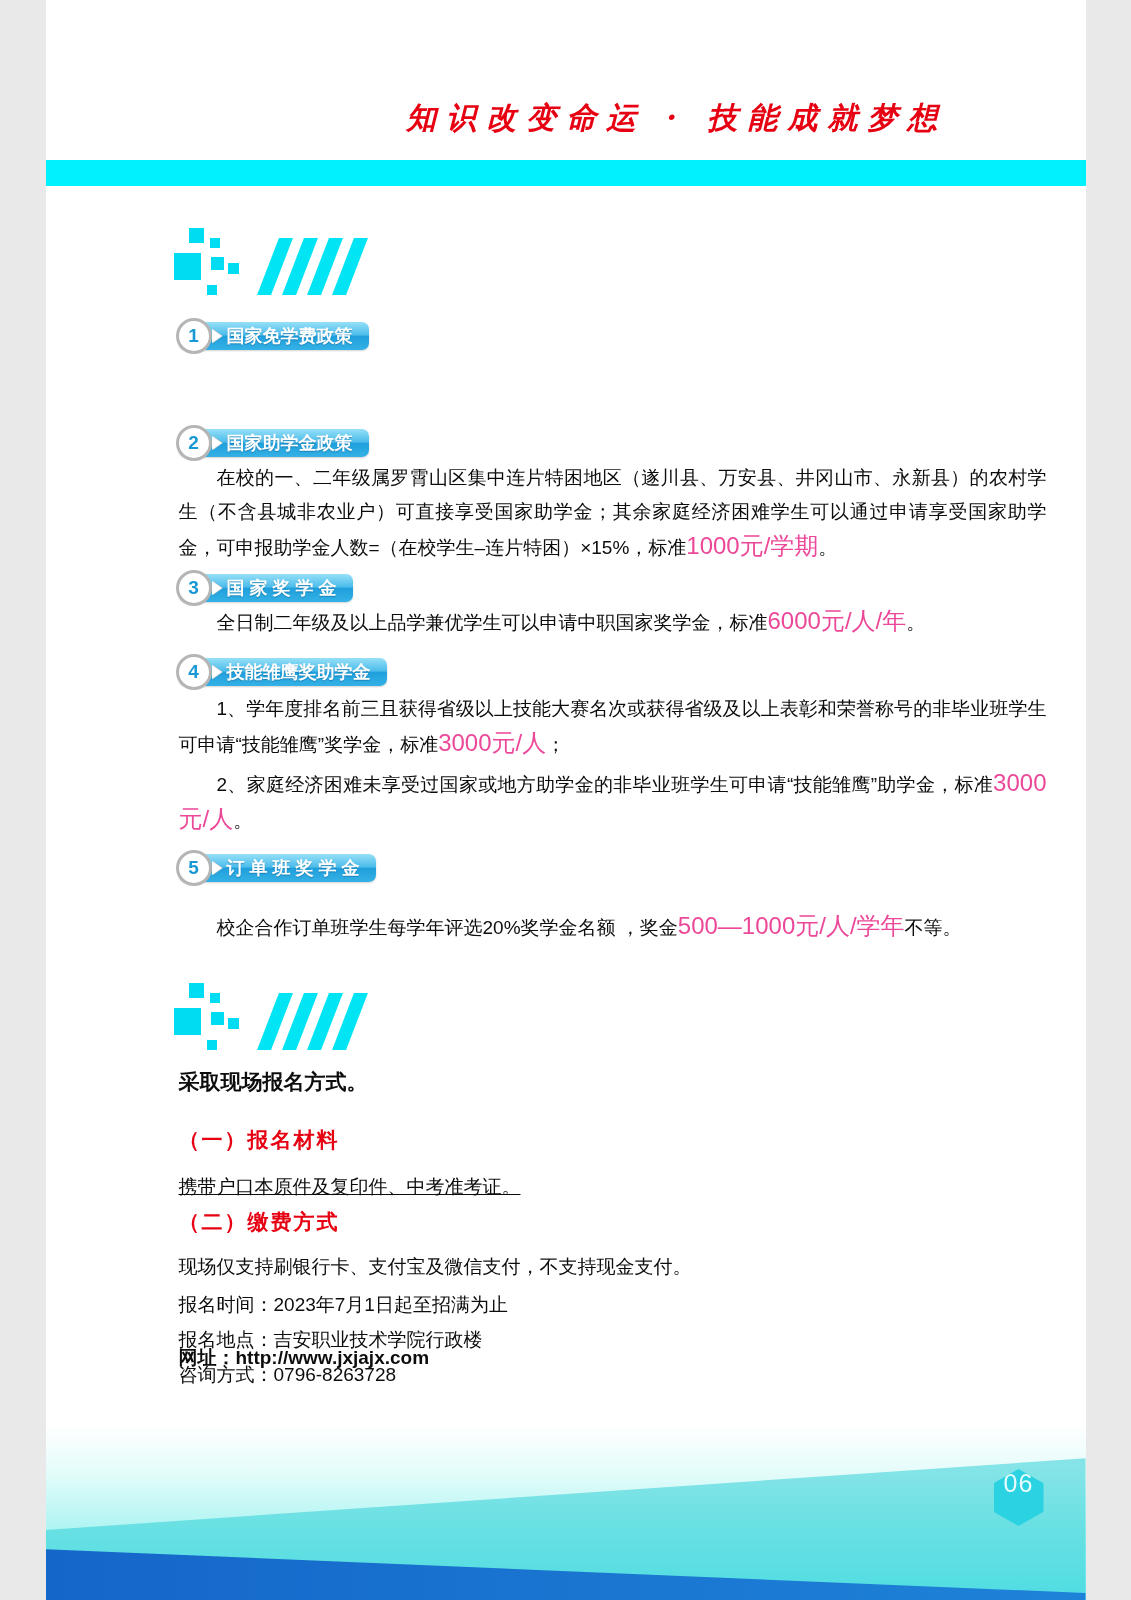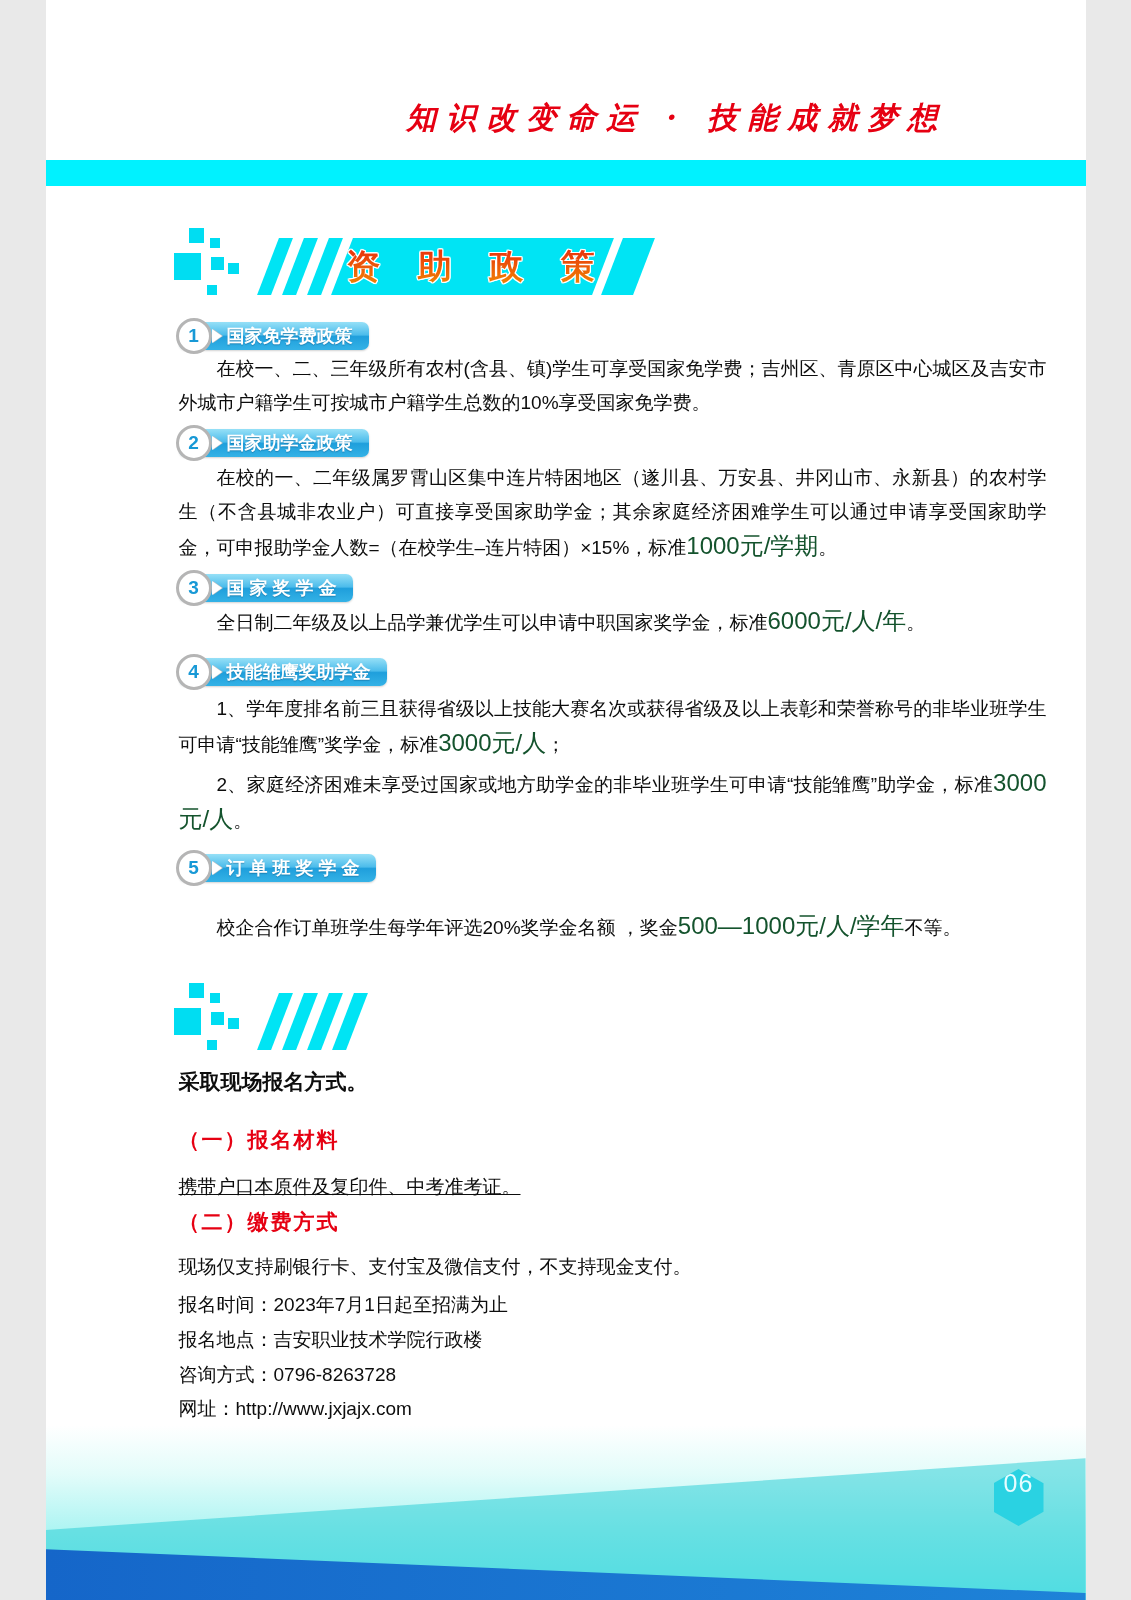--- a/index.html
+++ b/index.html
@@ -58,21 +58,21 @@
     position:absolute;left:33px;top:7px;width:0;height:0;
     border-top:7px solid transparent;border-bottom:7px solid transparent;border-left:10px solid #ffffff;
     filter:drop-shadow(1px 0 0 #bdbdbd);
   }
 
   
   .para{
     position:absolute;left:133px;width:868px;margin:0;
     font-size:19px;line-height:34px;text-align:justify;text-indent:2em;color:#0d0d0d;
   }
-  .hl{color:#14532d;font-size:24px;}
+  .hl{color:#ec4899;font-size:24px;}
 
   .intro{position:absolute;left:133px;font-size:21px;font-weight:bold;color:#0d0d0d;}
   .sub-label{position:absolute;left:133px;font-size:21px;font-weight:bold;color:#e60012;letter-spacing:2px;}
   .sub-text{position:absolute;left:133px;font-size:19px;color:#0d0d0d;}
   .info-line{position:absolute;left:133px;font-size:19px;color:#0d0d0d;}
 
   
   .waves{position:absolute;left:0;bottom:0;width:100%;height:175px;}
   .wave-grad{position:absolute;inset:0;background:linear-gradient(180deg,#ffffff 0%,#e3fcfa 28%,#aaf4f2 62%,#7deef0 100%);}
   .wave-teal{position:absolute;inset:0;background:#21cbd4;opacity:.5;clip-path:polygon(0 60%,100% 19%,100% 100%,0 100%);}
@@ -100,33 +100,27 @@
         <i></i>
         <i></i>
         <i></i>
       </div>
     <div class="stripes">
         <i></i>
         <i></i>
         <i></i>
         <i></i>
       </div>
-    <div class="banner">
-      <span class="banner-text">资 助 政 策</span>
-    </div>
   </div>
 
   <div class="badge" style="top:322px;left:133px;">
     <i class="badge-num">1</i>
     <span class="badge-arrow"></span>
     <span class="badge-label">国家免学费政策</span>
   </div>
-  <p class="para" style="top:352px;">
-    <span>在校一、二、三年级所有农村(含县、镇)学生可享受国家免学费；吉州区、青原区中心城区及吉安市外城市户籍学生可按城市户籍学生总数的10%享受国家免学费。</span>
-  </p>
 
   <div class="badge" style="top:429px;left:133px;">
     <i class="badge-num">2</i>
     <span class="badge-arrow"></span>
     <span class="badge-label">国家助学金政策</span>
   </div>
   <p class="para" style="top:461px;">
     <span>在校的一、二年级属罗霄山区集中连片特困地区（遂川县、万安县、井冈山市、永新县）的农村学生（不含县城非农业户）可直接享受国家助学金；其余家庭经济困难学生可以通过申请享受国家助学金，可申报助学金人数=（在校学生–连片特困）×15%，标准</span><span class="hl">1000元/学期</span><span>。</span>
   </p>
 
@@ -181,21 +175,21 @@
 
   <div class="sub-label" style="top:1126px;">（一）报名材料</div>
   <div class="sub-text" style="top:1174px;text-decoration:underline;">携带户口本原件及复印件、中考准考证。</div>
 
   <div class="sub-label" style="top:1208px;">（二）缴费方式</div>
   <div class="sub-text" style="top:1254px;">现场仅支持刷银行卡、支付宝及微信支付，不支持现金支付。</div>
 
   <div class="info-line" style="top:1292px;">报名时间：2023年7月1日起至招满为止</div>
   <div class="info-line" style="top:1327px;">报名地点：吉安职业技术学院行政楼</div>
   <div class="info-line" style="top:1362px;">咨询方式：0796-8263728</div>
-  <div class="info-line" style="top:1396px;">网址：http://www.jxjajx.com</div>
+  <div class="info-line" style="top:1345px;font-weight:bold;">网址：http://www.jxjajx.com</div>
   <div class="info-line" style="top:1430px;">学校地址：吉安市吉安南大道133号吉安职业技术学院内</div>
 
   <div class="waves">
     <div class="wave-grad"></div>
     <div class="wave-teal"></div>
     <div class="wave-blue"></div>
   </div>
   <div class="hexagon">
     <span>06</span>
   </div>

